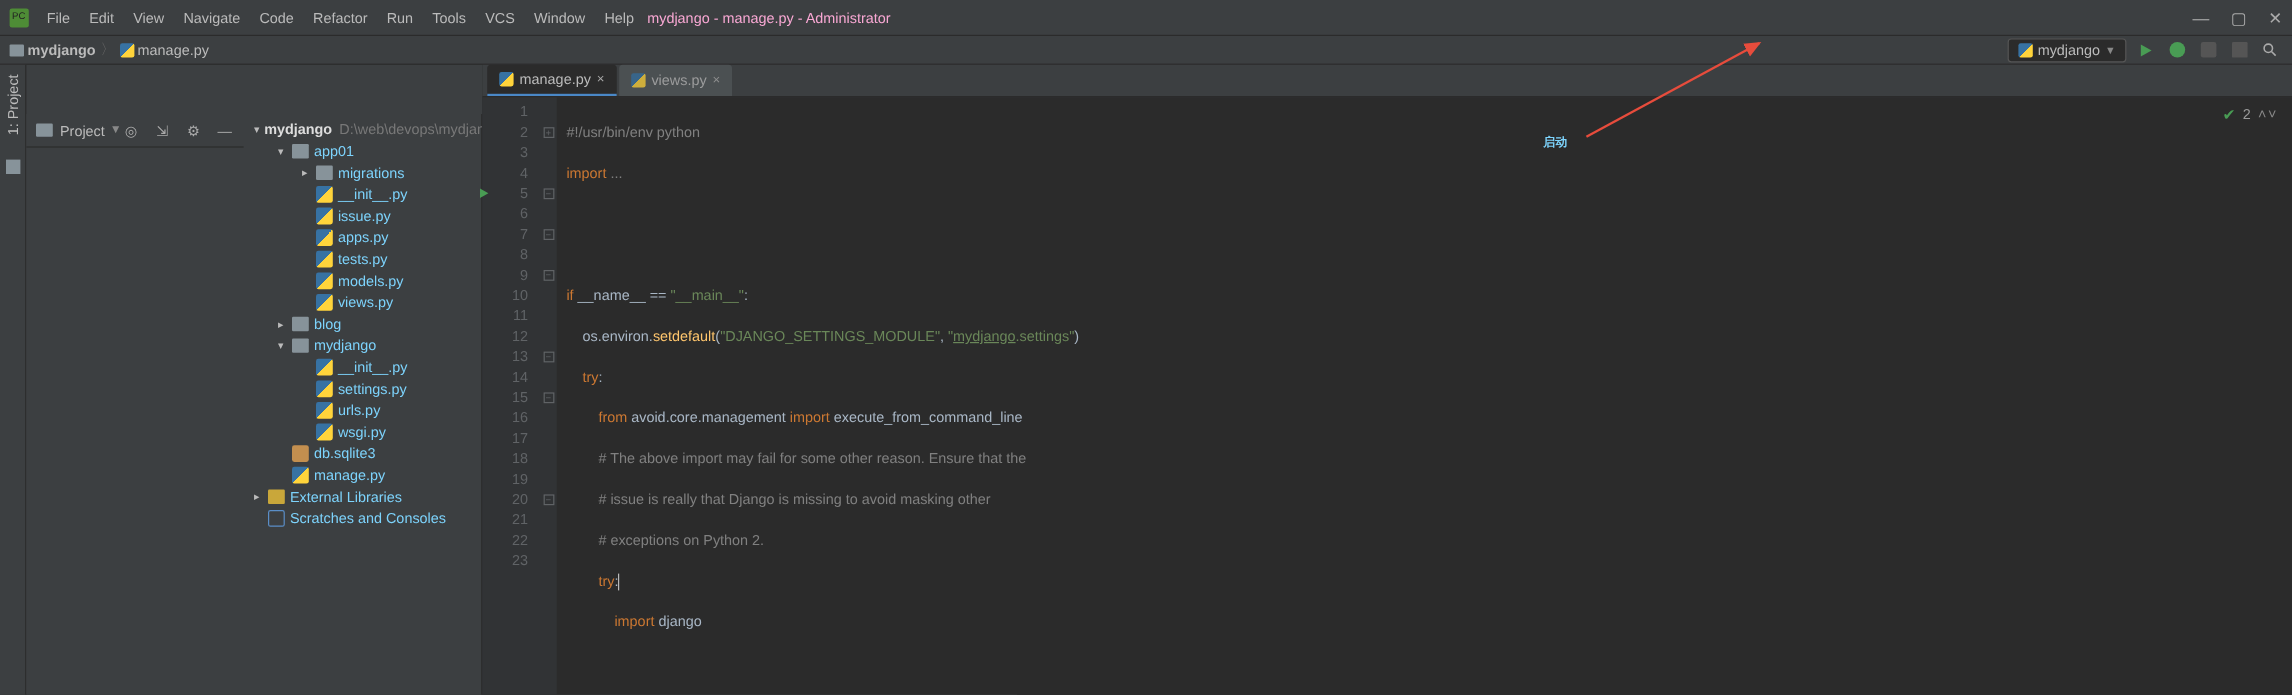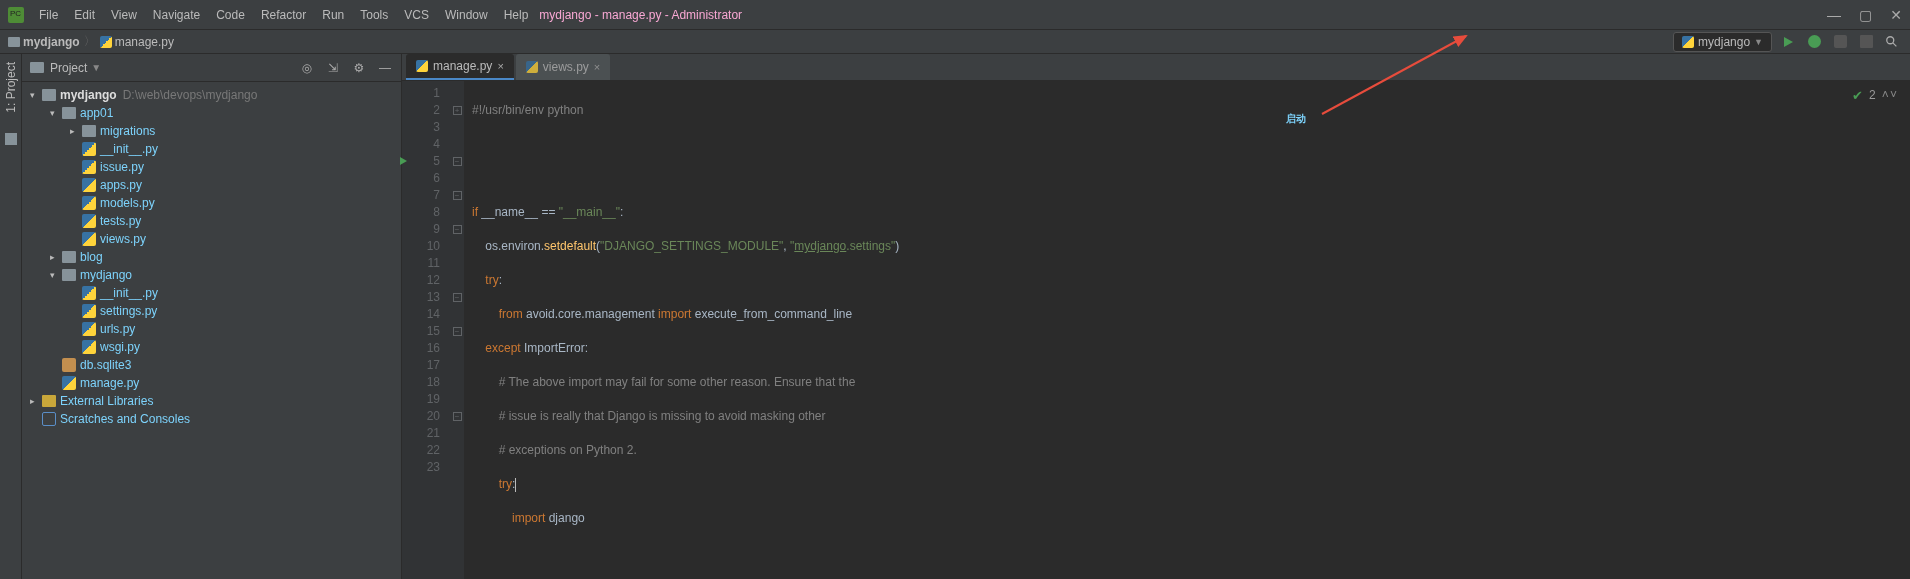--- a/index.html
+++ b/index.html
@@ -26,21 +26,21 @@
 .run-icon { width: 0; height: 0; border-left: 9px solid #499c54; border-top: 5px solid transparent; border-bottom: 5px solid transparent; }
 .debug-icon { width: 13px; height: 13px; background: #499c54; border-radius: 50%; position: relative; }
 .disabled-icon { width: 13px; height: 13px; background: #555; border-radius: 2px; }
 .search-icon-svg { width: 14px; height: 14px; }
 
 .main { display: flex; height: calc(100% - 54px); }
 .left-gutter { width: 22px; background: #3c3f41; border-right: 1px solid #2b2b2b; display: flex; flex-direction: column; align-items: center; padding-top: 8px; gap: 20px; }
 .vtab { writing-mode: vertical-rl; transform: rotate(180deg); font-size: 11px; cursor: pointer; color: #bbb; display: flex; align-items: center; gap: 4px; }
 .vtab-icon { width: 12px; height: 12px; background: #87939a; transform: rotate(90deg); }
 
-.project-panel { width: 380px; background: #3c3f41; display: flex; flex-direction: column; border-right: 1px solid #2b2b2b; }
+.project-panel { width: 380px; background: #3c3f41; display: flex; flex-direction: row; border-right: 1px solid #2b2b2b; margin-top: 41px; }
 .panel-header { height: 28px; display: flex; align-items: center; padding: 0 8px; border-bottom: 1px solid #2b2b2b; }
 .panel-header .hdr-icon { width: 14px; height: 11px; background: #87939a; border-radius: 1px; margin-right: 6px; }
 .panel-header .hdr-arrow { margin-left: 4px; color: #888; font-size: 10px; }
 .panel-tools { margin-left: auto; display: flex; gap: 10px; color: #aaa; }
 .tool-icon { cursor: pointer; width: 16px; height: 16px; display: flex; align-items: center; justify-content: center; }
 
 .tree { flex: 1; overflow-y: auto; padding: 4px 0; }
 .tree-row { display: flex; align-items: center; height: 18px; padding-left: 8px; cursor: pointer; white-space: nowrap; }
 .expand-arrow { width: 12px; font-size: 9px; color: #bbb; display: inline-block; }
 .tree-icon { width: 14px; height: 12px; margin-right: 4px; display: inline-block; }
@@ -191,25 +191,25 @@
       <div class="tree-row" style="padding-left:60px">
           <span class="tree-icon icon-py"></span>
           <span class="tree-label">issue.py</span>
         </div>
       <div class="tree-row" style="padding-left:60px">
           <span class="tree-icon icon-py"></span>
           <span class="tree-label">apps.py</span>
         </div>
       <div class="tree-row" style="padding-left:60px">
           <span class="tree-icon icon-py"></span>
+          <span class="tree-label">tests.py</span>
+        </div>
+      <div class="tree-row" style="padding-left:60px">
+          <span class="tree-icon icon-py"></span>
           <span class="tree-label">models.py</span>
-        </div>
-      <div class="tree-row" style="padding-left:60px">
-          <span class="tree-icon icon-py"></span>
-          <span class="tree-label">tests.py</span>
         </div>
       <div class="tree-row" style="padding-left:60px">
           <span class="tree-icon icon-py"></span>
           <span class="tree-label">views.py</span>
         </div>
       <div class="tree-row" style="padding-left:28px">
         <span class="expand-arrow">▸</span>
         <span class="tree-icon icon-folder"></span>
         <span class="tree-label">blog</span>
       </div>
@@ -327,27 +327,27 @@
           <div class="fl"></div>
         <div class="fl">
             <span class="fold-mark">−</span>
           </div>
         <div class="fl"></div>
           <div class="fl"></div>
           <div class="fl"></div>
       </div>
       <div class="code">
 <div class="line"><span class="k-grey">#!/usr/bin/env python</span></div>
+<div class="line"><span class="k-orange">import</span><span class="k-grey"> ...</span></div>
 <div class="line"></div>
 <div class="line"></div>
 <div class="line"><span class="k-orange">if</span><span> __name__ </span><span>== </span><span class="k-green">"__main__"</span><span>:</span></div>
 <div class="line">    <span>os</span><span>.environ.</span><span class="k-yellow">setdefault</span><span>(</span><span class="k-green">"DJANGO_SETTINGS_MODULE"</span><span>, </span><span class="k-green">"</span><span class="k-green k-under">mydjango</span><span class="k-green">.settings"</span><span>)</span></div>
 <div class="line">    <span class="k-orange">try</span><span>:</span></div>
 <div class="line">        <span class="k-orange">from</span><span> avoid.core.management </span><span class="k-orange">import</span><span> execute_from_command_line</span></div>
-<div class="line">    <span class="k-orange">except</span><span> ImportError</span><span>:</span></div>
 <div class="line">        <span class="k-grey"># The above import may fail for some other reason. Ensure that the</span></div>
 <div class="line">        <span class="k-grey"># issue is really that Django is missing to avoid masking other</span></div>
 <div class="line">        <span class="k-grey"># exceptions on Python 2.</span></div>
 <div class="line">        <span class="k-orange">try</span><span>:</span><span class="caret"></span></div>
 <div class="line">            <span class="k-orange">import</span><span> django</span></div>
 <div class="line">        </div>
 
 
 
 

